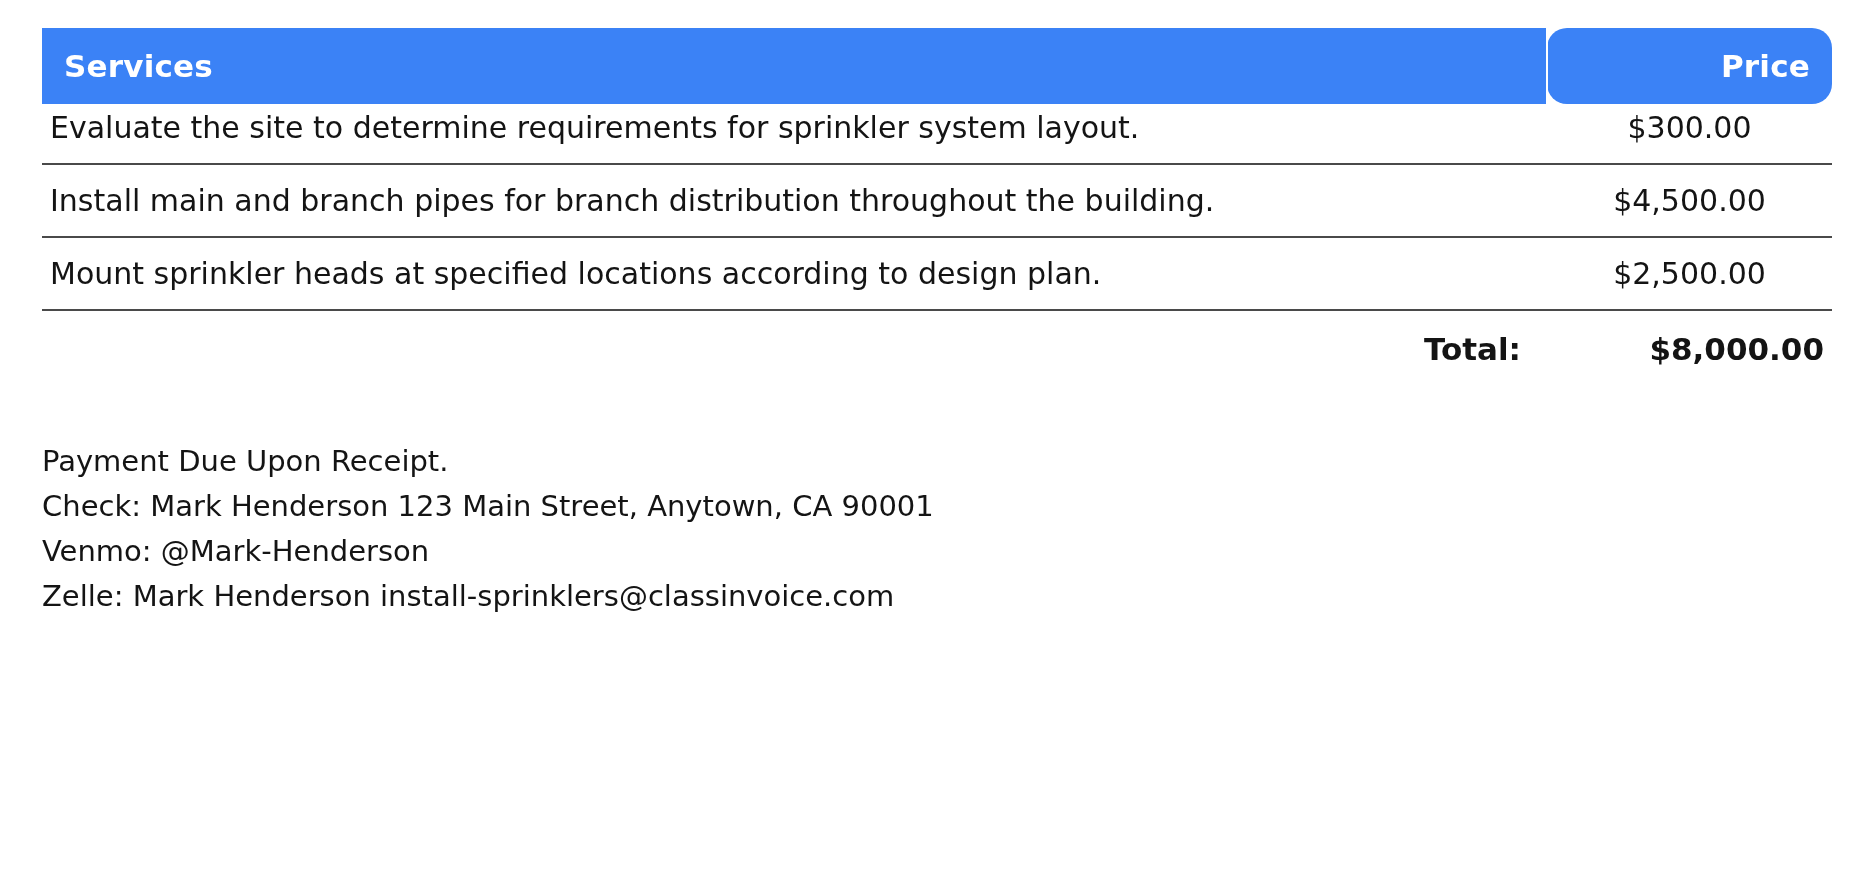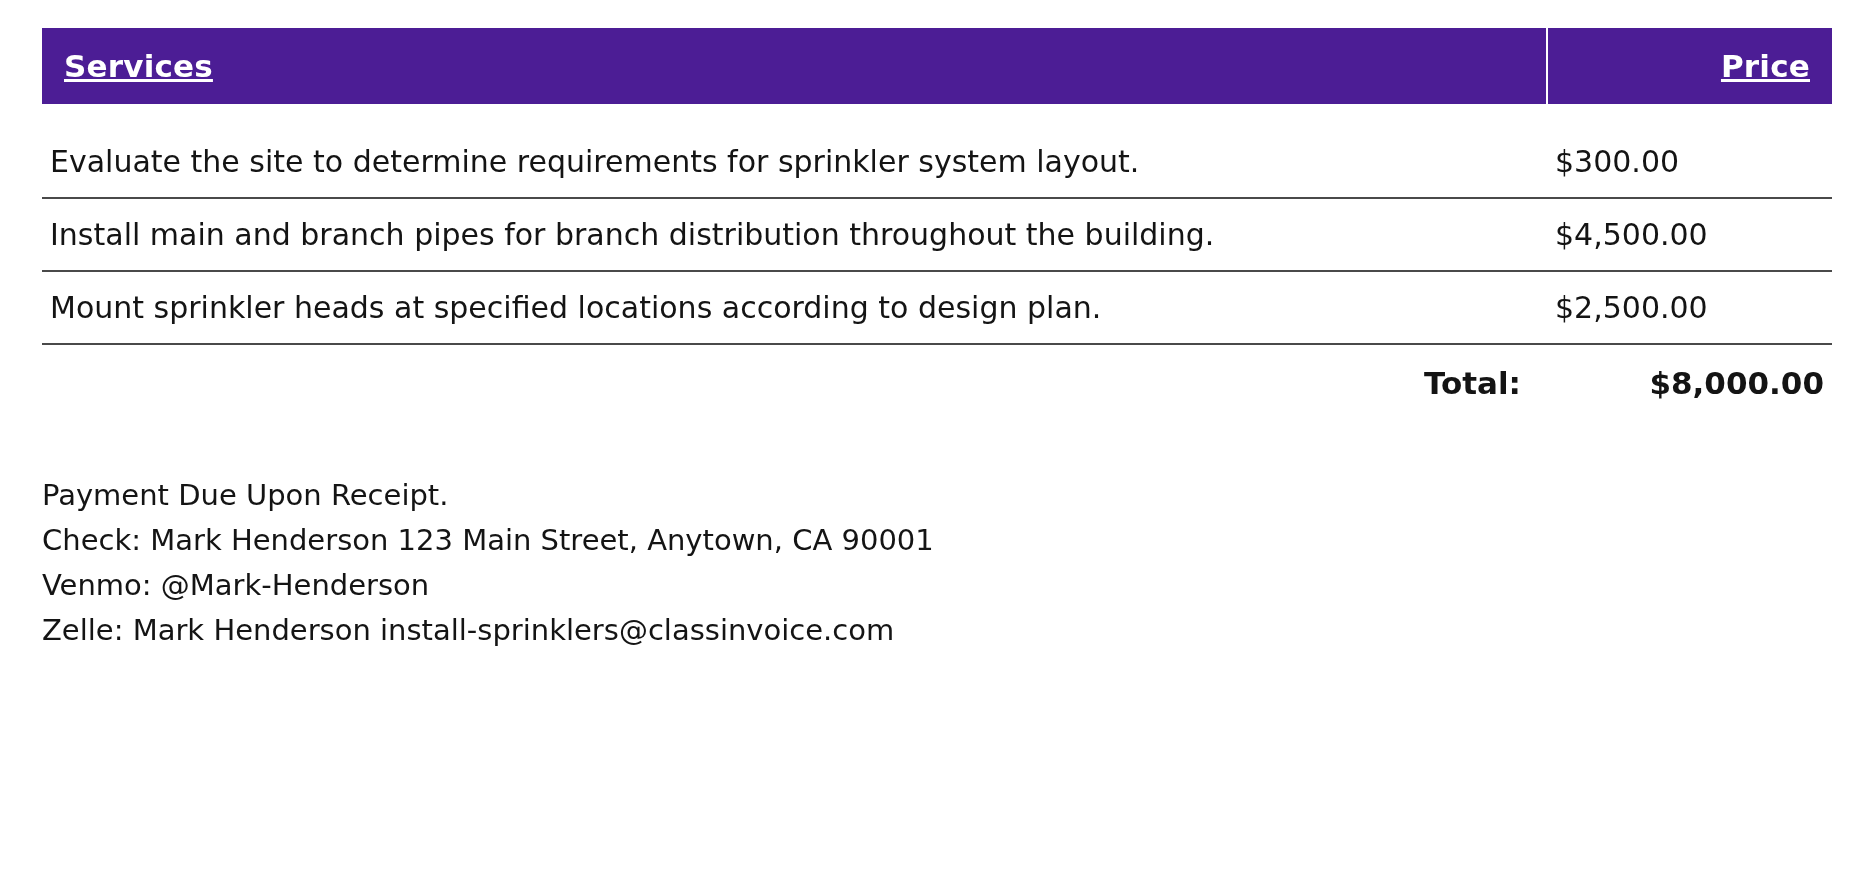--- a/index.html
+++ b/index.html
@@ -20,48 +20,48 @@
     height: 870px;
     padding: 28px 40px 0 40px;
   }
   table.services {
     width: 1790px;
     border-collapse: collapse;
     table-layout: fixed;
     margin-left: 2px;
   }
   table.services th {
-    background: #4c1d95;
+    background: #3b82f6;
     color: #ffffff;
     font-size: 31px;
     font-weight: bold;
     padding: 20px 22px;
     text-align: left;
     vertical-align: middle;
     letter-spacing: 0.2px;
-    text-decoration: underline;
   }
   table.services th.price-head {
     text-align: right;
     border-left: 2px solid #ffffff;
     width: 240px;
+    border-radius: 20px;
   }
   table.services td {
     font-size: 30px;
     padding: 18px 4px 18px 8px;
     border-bottom: 2px solid #4a4a4a;
     vertical-align: middle;
     color: #141414;
   }
   table.services td.price {
-    text-align: left;
+    text-align: center;
     padding-right: 8px;
   }
   table.services tr.item-row:first-of-type td {
-    padding-top: 40px;
+    padding-top: 6px;
   }
   tr.total-row td {
     border-bottom: none;
     font-weight: bold;
     font-size: 31px;
     padding-top: 20px;
   }
   tr.total-row td.total-label {
     text-align: right;
     padding-right: 26px;

